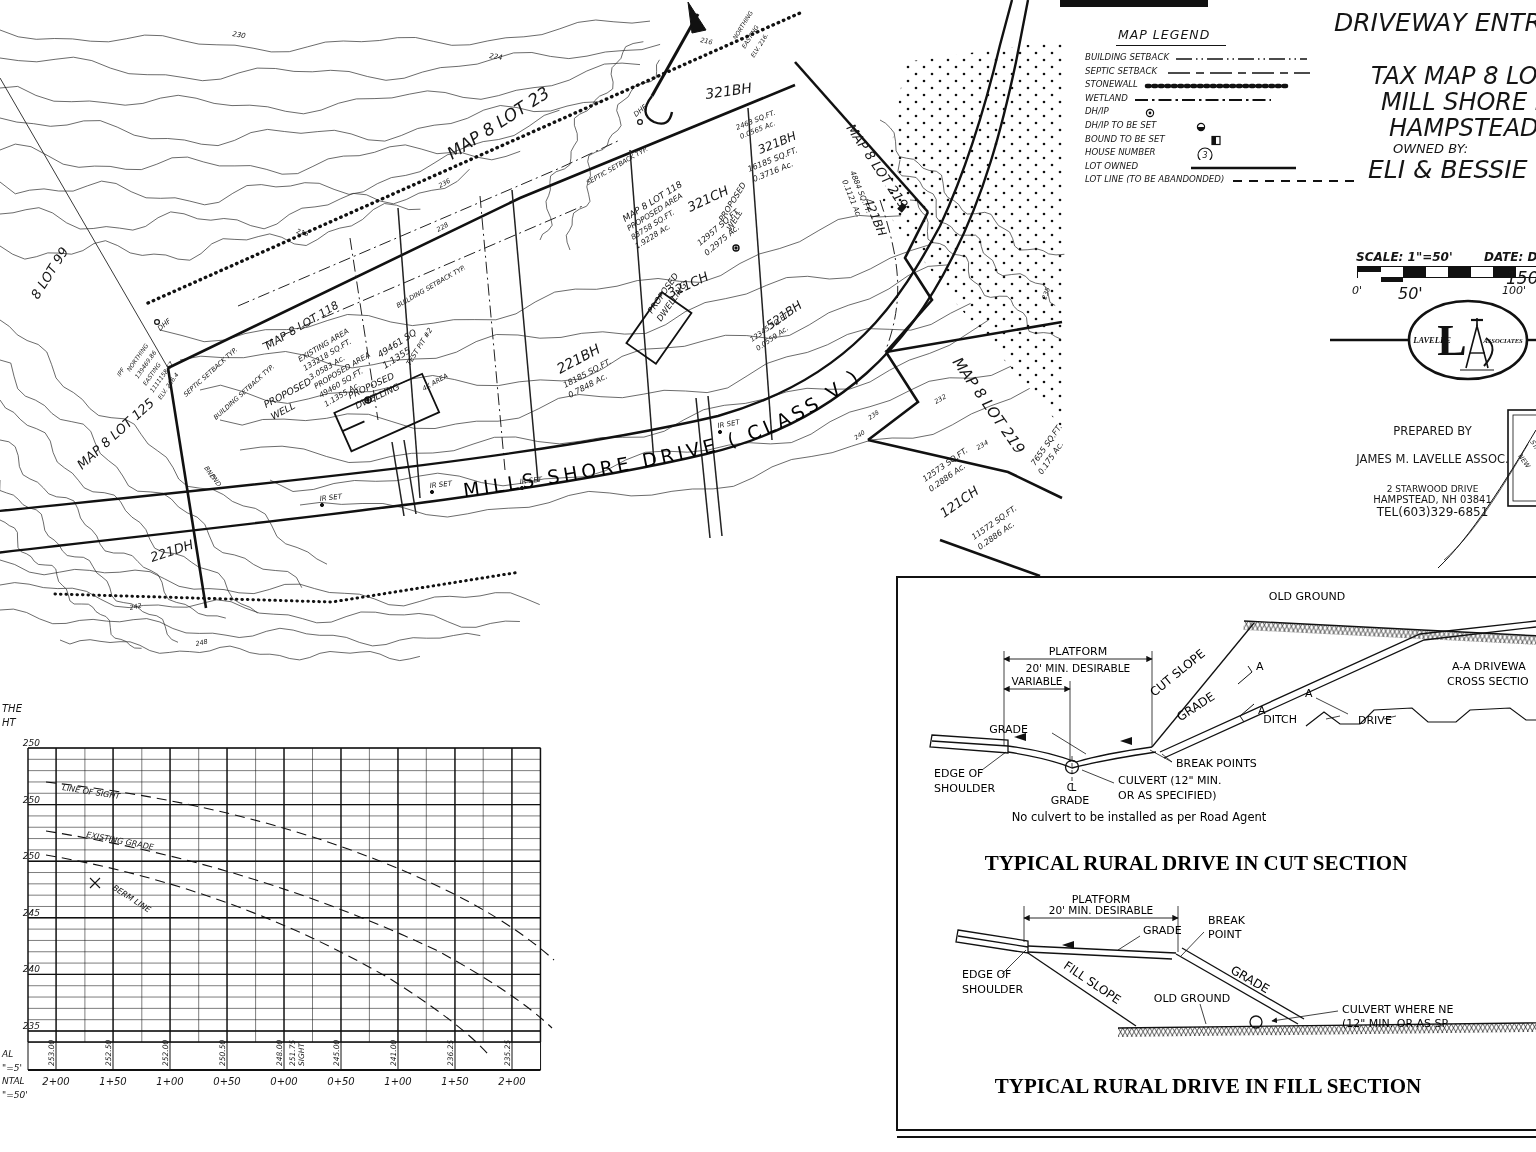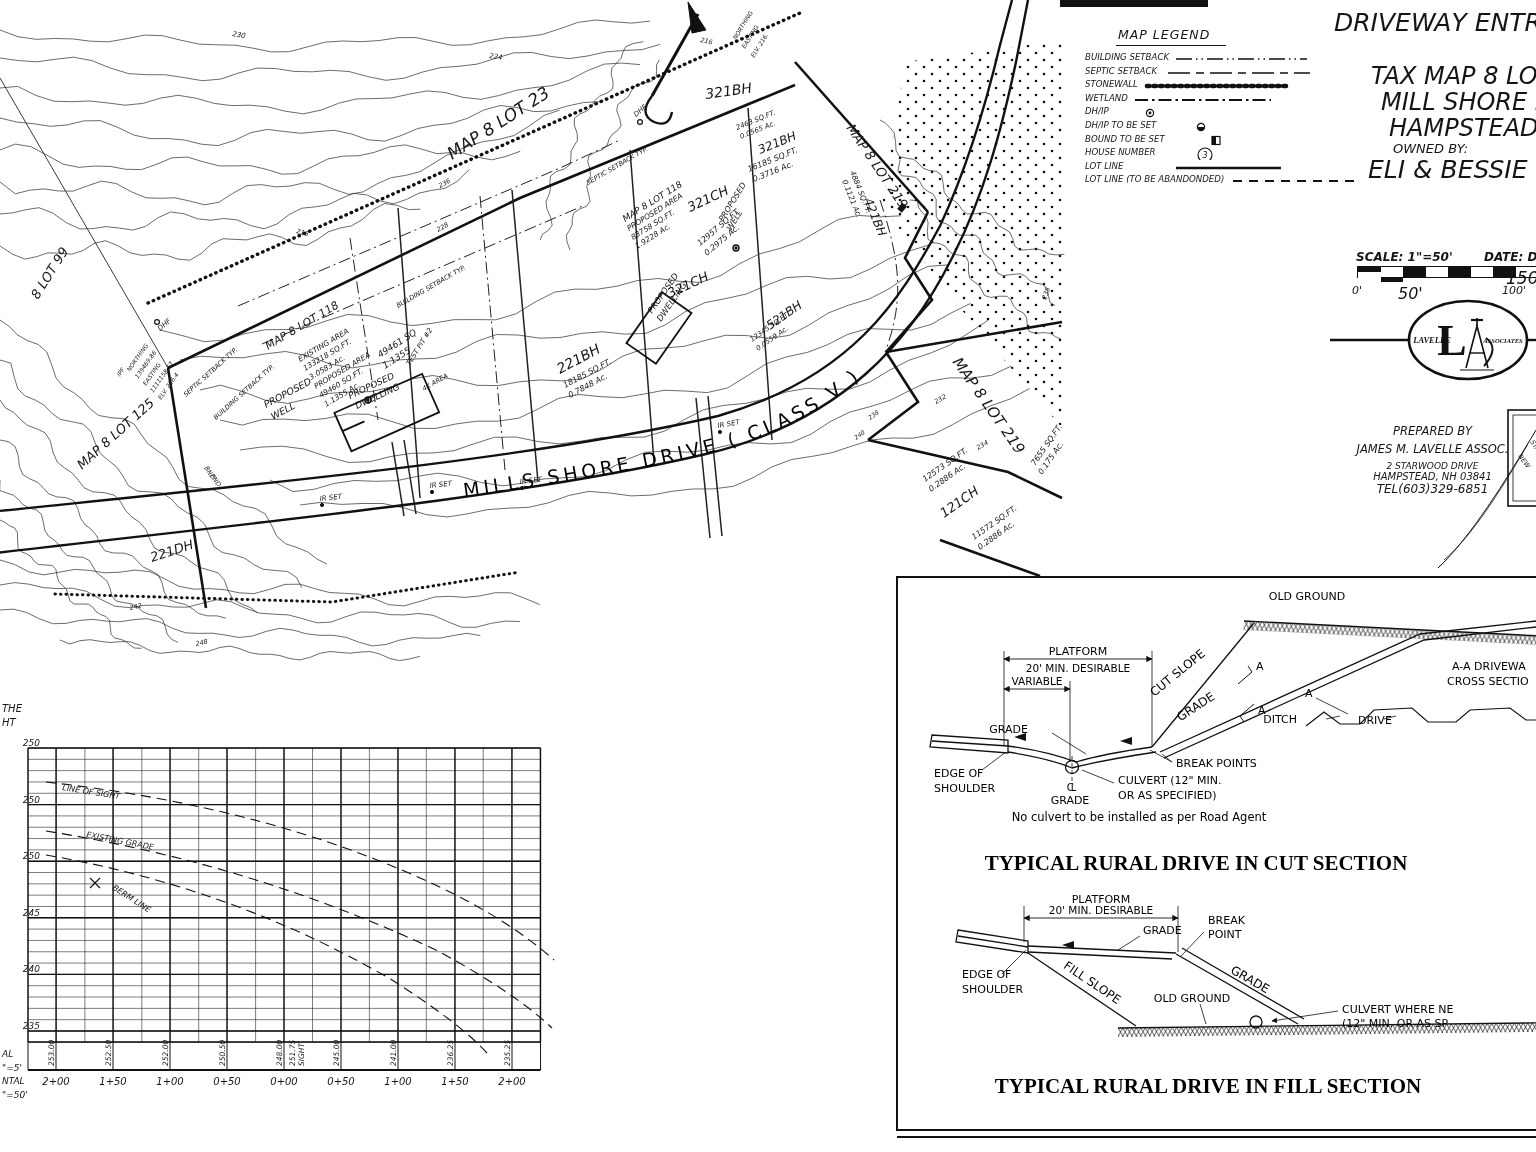--- a/index.html
+++ b/index.html
@@ -9,21 +9,21 @@
   .layer{position:absolute}
   .ttl{position:absolute;white-space:nowrap;font-style:italic;color:#151515}
   .legend{position:absolute;left:1085px;top:24px;width:250px;font-style:italic}
   .legend .ltitle{font-size:12.5px;letter-spacing:1px;margin-left:31px;display:inline-block;
                   border-bottom:1.4px solid #151515;padding:0 16px 3px 2px}
   .lrow{display:flex;height:13.6px;font-size:8.6px;white-space:nowrap}
   .lrow svg{height:13px;margin-left:5px;flex:0 0 auto}
   .scalebar{position:absolute;left:1357px;top:266px;width:180px;height:12px;border:1px solid #111;display:flex;flex-wrap:wrap}
   .scalebar span{width:22.5px;height:5px;display:block}
   .b{background:#111}.w{background:#fff}
-  .prep{position:absolute;left:1330px;top:424px;width:205px;text-align:center;font-style:italic}
+  .prep{position:absolute;left:1330px;top:424px;width:205px;text-align:center;}
   .topbar{position:absolute;left:1060px;top:0;width:148px;height:7px;background:#111}
 </style>
 </head>
 <body>
 
 <div class="page">
 
   <svg class="layer" style="left:0;top:0" width="1536" height="1152" viewBox="0 0 1536 1152">
     <defs>
       <clipPath id="mapclip">
@@ -547,21 +547,21 @@
         </svg>
     </div>
     <div class="lrow">
       <span class="lab">HOUSE NUMBER</span>
       <svg width="60" height="17">
           <circle cx="44" cy="8" r="7" fill="none" stroke="#111" stroke-width="1.1"></circle>
           <text x="44" y="11" text-anchor="middle" font-size="8" font-style="italic" fill="#111">3</text>
         </svg>
     </div>
     <div class="lrow">
-      <span class="lab">LOT LINE</span>
+      <span class="lab">LOT OWNED</span>
       <svg width="155" height="13">
           <line x1="48" y1="7" x2="153" y2="7" stroke="#111" stroke-width="2.4"></line>
         </svg>
     </div>
     <div class="lrow">
       <span class="lab">LOT LINE (TO BE ABANDONDED)</span>
       <svg width="130" height="13">
           <line x1="4" y1="7" x2="128" y2="7" stroke="#111" stroke-width="1.8" stroke-dasharray="9 7"></line>
         </svg>
     </div>
@@ -604,22 +604,22 @@
       <line x1="1470" y1="353" x2="1485" y2="353" stroke-width="1.4"></line>
       <line x1="1477" y1="326" x2="1477" y2="318" stroke-width="1.6"></line>
       <line x1="1471" y1="320" x2="1483" y2="320" stroke-width="2.2"></line>
       <path d="M1486,338 q14,10 -2,28" stroke-width="2"></path>
       <line x1="1460" y1="370" x2="1494" y2="370" stroke-width="1.2"></line>
     </g>
   </svg>
 
   <div class="prep">
     <div style="font-size:11.5px">PREPARED BY</div>
-    <div style="font-size:11.5px;margin-top:4px">JAMES M. LAVELLE ASSOC.</div>
-    <div style="font-size:9px;margin-top:5px">2 STARWOOD DRIVE</div>
+    <div style="font-size:11.5px;margin-top:14px">JAMES M. LAVELLE ASSOC.</div>
+    <div style="font-size:9px;margin-top:18px">2 STARWOOD DRIVE</div>
     <div style="font-size:10px">HAMPSTEAD, NH  03841</div>
     <div style="font-size:12px">TEL(603)329-6851</div>
   </div>
 
   <svg class="layer" style="left:1430px;top:395px" width="106" height="180" viewBox="1430 395 106 180">
     <rect x="1508" y="410" width="70" height="96" fill="#fff" stroke="#111" stroke-width="1.6"></rect>
     <rect x="1513" y="415" width="60" height="86" fill="none" stroke="#111" stroke-width="0.8"></rect>
     <text x="1530" y="442" transform="rotate(55 1530 442)" font-size="6.5" font-style="italic" fill="#111">STATE</text>
     <text x="1518" y="456" transform="rotate(55 1518 456)" font-size="6.5" font-style="italic" fill="#111">NEW</text>
     <path d="M1438,568 C1470,538 1505,482 1536,430" stroke="#111" fill="none" stroke-width="1"></path>

